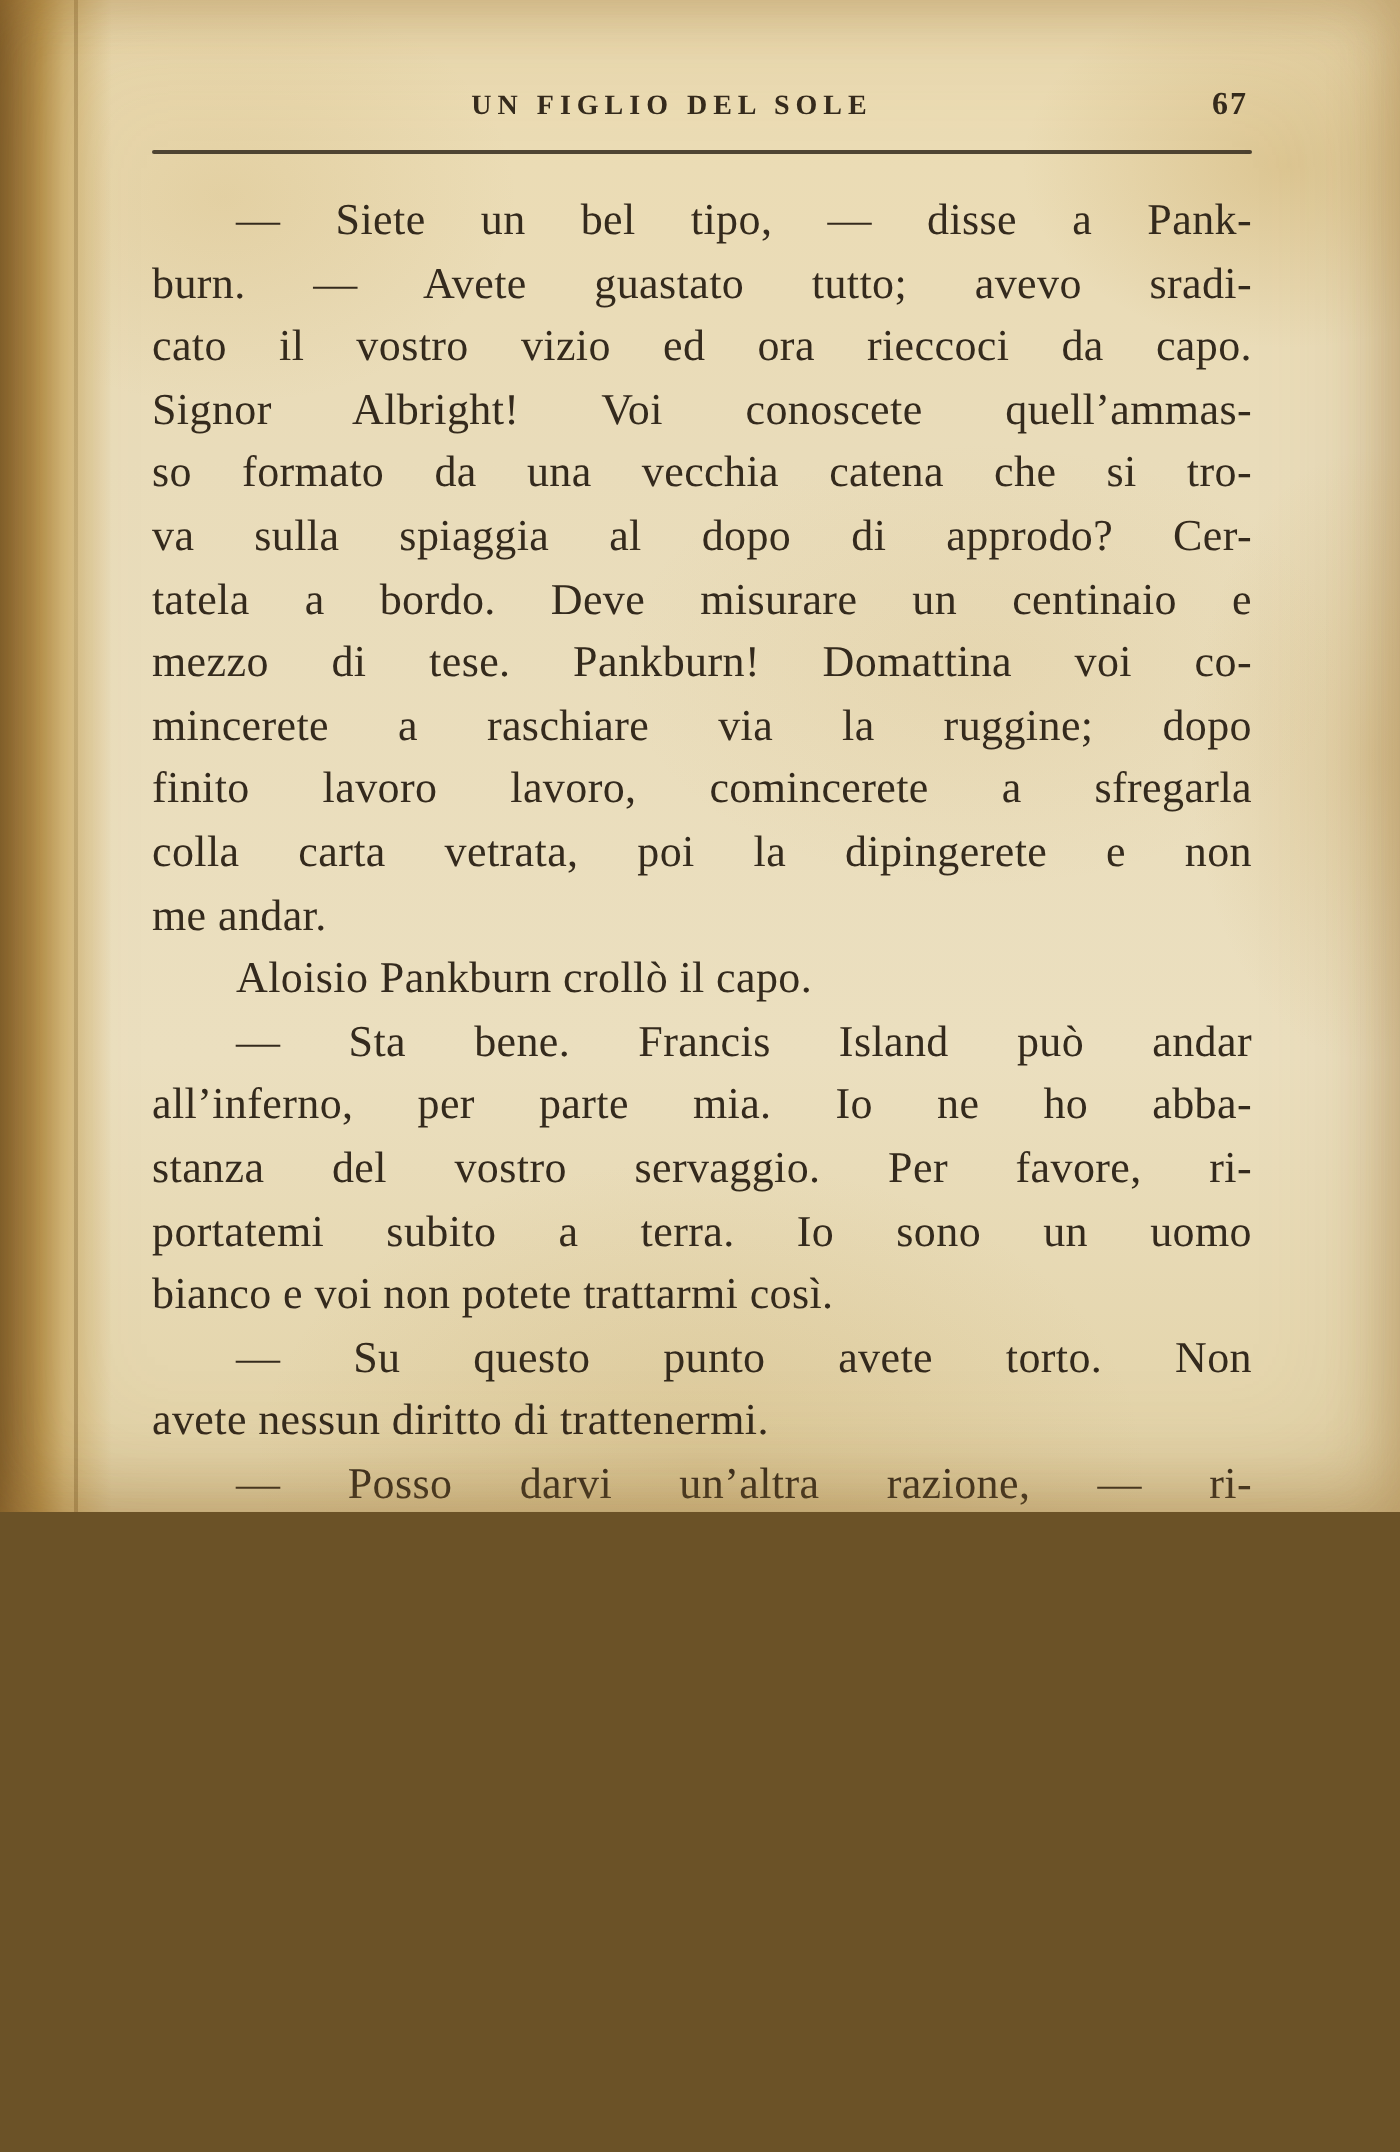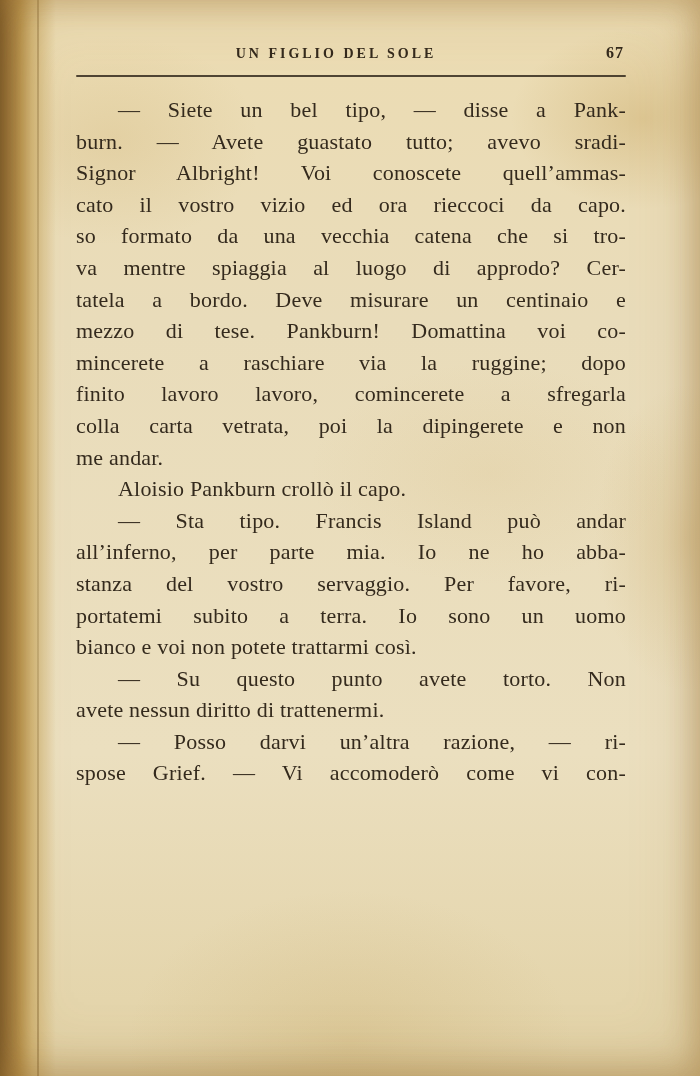--- a/index.html
+++ b/index.html
@@ -3,21 +3,21 @@
 <meta charset="utf-8">
 <style>
   :root{
     --paper:#e9dcb8;
     --edge:#a07c3e;
     --ink:#342a1d;
   }
   html,body{margin:0;padding:0;background:#6b5227;}
   .page{
     position:relative;
-    width:700px;height:1076px;
+    width:700px;height:756px;
     overflow:hidden;
     font-family:"Liberation Serif",serif;
     background:
       radial-gradient(ellipse 190px 130px at 92% 11%, rgba(186,146,66,0.30), transparent 70%),
       radial-gradient(ellipse 130px 220px at 98% 50%, rgba(186,146,66,0.22), transparent 70%),
       radial-gradient(ellipse 210px 150px at 16% 13%, rgba(186,146,66,0.16), transparent 70%),
       radial-gradient(ellipse 260px 160px at 70% 44%, rgba(196,156,76,0.10), transparent 70%),
       radial-gradient(ellipse 320px 220px at 50% 97%, rgba(176,136,56,0.16), transparent 70%),
       linear-gradient(180deg,#ecdcb2 0%, #e9dcba 30%, #ebdfbf 70%, #e2d2a6 100%);
   }
@@ -87,36 +87,36 @@
   <div class="content">
     <header class="page-header">
       <span class="running-title">UN FIGLIO DEL SOLE</span>
       <span class="page-number">67</span>
     </header>
     <div class="header-rule"></div>
     <main class="body-text" id="body-text">
         <div class="paragraph">
           <div class="line indent">— Siete un bel tipo, — disse a Pank-</div>
           <div class="line">burn. — Avete guastato tutto; avevo sradi-</div>
+          <div class="line">cato il vostro vizio ed ora rieccoci da capo.</div>
           <div class="line">Signor Albright! Voi conoscete quell’ammas-</div>
-          <div class="line">cato il vostro vizio ed ora rieccoci da capo.</div>
           <div class="line">so formato da una vecchia catena che si tro-</div>
-          <div class="line">va mentre spiaggia al luogo di approdo? Cer-</div>
+          <div class="line">va sulla spiaggia al dopo di approdo? Cer-</div>
           <div class="line">tatela a bordo. Deve misurare un centinaio e</div>
           <div class="line">mezzo di tese. Pankburn! Domattina voi co-</div>
           <div class="line">mincerete a raschiare via la ruggine; dopo</div>
           <div class="line">finito lavoro lavoro, comincerete a sfregarla</div>
           <div class="line">colla carta vetrata, poi la dipingerete e non</div>
           <div class="line line-last">me andar.</div>
         </div>
         <div class="paragraph">
           <div class="line indent line-last">Aloisio Pankburn crollò il capo.</div>
         </div>
         <div class="paragraph">
-          <div class="line indent">— Sta tipo. Francis Island può andar</div>
+          <div class="line indent">— Sta bene. Francis Island può andar</div>
           <div class="line">all’inferno, per parte mia. Io ne ho abba-</div>
           <div class="line">stanza del vostro servaggio. Per favore, ri-</div>
           <div class="line">portatemi subito a terra. Io sono un uomo</div>
           <div class="line line-last">bianco e voi non potete trattarmi così.</div>
         </div>
         <div class="paragraph">
           <div class="line indent">— Su questo punto avete torto. Non</div>
           <div class="line line-last">avete nessun diritto di trattenermi.</div>
         </div>
         <div class="paragraph">

